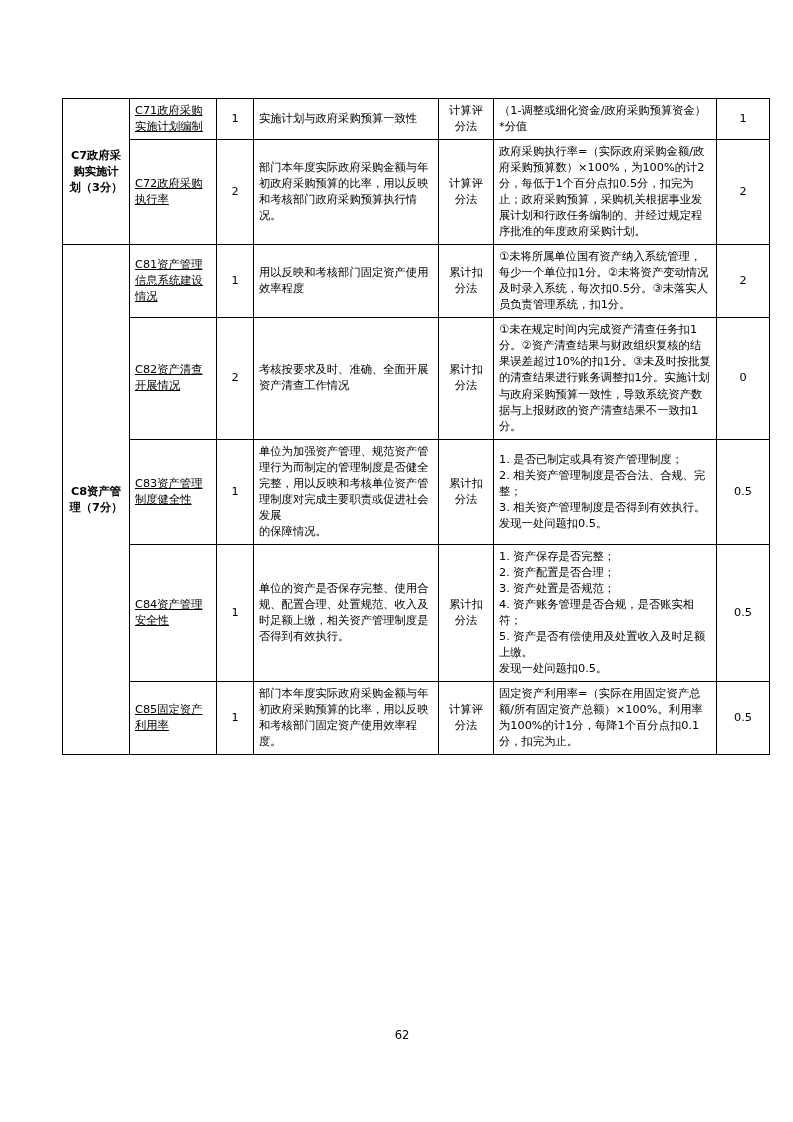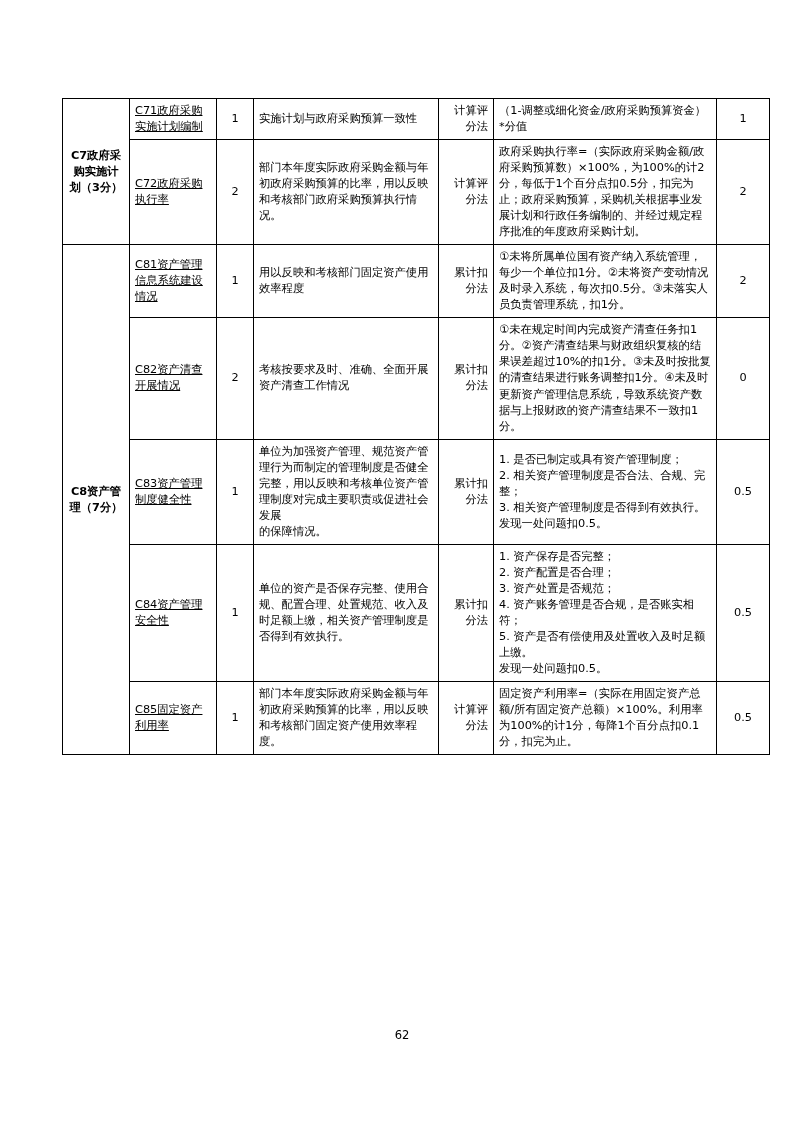--- a/index.html
+++ b/index.html
@@ -44,21 +44,21 @@
     text-decoration: underline;
   }
   .c-score {
     text-align: center;
     width: 26px;
   }
   .c-desc {
     width: 174px;
   }
   .c-method {
-    text-align: right;
+    text-align: center;
     width: 44px;
   }
   .c-standard {
     width: 212px;
   }
   .c-value {
     text-align: center;
     width: 42px;
   }
   .pad-tight {
@@ -107,21 +107,21 @@
         <td class="c-desc">用以反映和考核部门固定资产使用效率程度</td>
         <td class="c-method pad-tight">累计扣分法</td>
         <td class="c-standard">①未将所属单位国有资产纳入系统管理，每少一个单位扣1分。②未将资产变动情况及时录入系统，每次扣0.5分。③未落实人员负责管理系统，扣1分。</td>
         <td class="c-value">2</td>
       </tr>
       <tr>
         <td class="c-item pad-tight">C82资产清查开展情况</td>
         <td class="c-score">2</td>
         <td class="c-desc">考核按要求及时、准确、全面开展资产清查工作情况</td>
         <td class="c-method pad-tight">累计扣分法</td>
-        <td class="c-standard">①未在规定时间内完成资产清查任务扣1分。②资产清查结果与财政组织复核的结果误差超过10%的扣1分。③未及时按批复的清查结果进行账务调整扣1分。④未及时更新资产管理信息系统，导致系统资产数据与上报财政的资产清查结果不一致扣1分。</td>
+        <td class="c-standard">①未在规定时间内完成资产清查任务扣1分。②资产清查结果与财政组织复核的结果误差超过10%的扣1分。③未及时按批复的清查结果进行账务调整扣1分。实施计划与政府采购预算一致性，导致系统资产数据与上报财政的资产清查结果不一致扣1分。</td>
         <td class="c-value">0</td>
       </tr>
       <tr>
         <td class="c-item pad-tight">C83资产管理制度健全性</td>
         <td class="c-score">1</td>
         <td class="c-desc" style="white-space: pre-line;">单位为加强资产管理、规范资产管理行为而制定的管理制度是否健全完整，用以反映和考核单位资产管理制度对完成主要职责或促进社会发展
 的保障情况。</td>
         <td class="c-method pad-tight">累计扣分法</td>
         <td class="c-standard" style="white-space: pre-line;">1. 是否已制定或具有资产管理制度；
 2. 相关资产管理制度是否合法、合规、完整；

